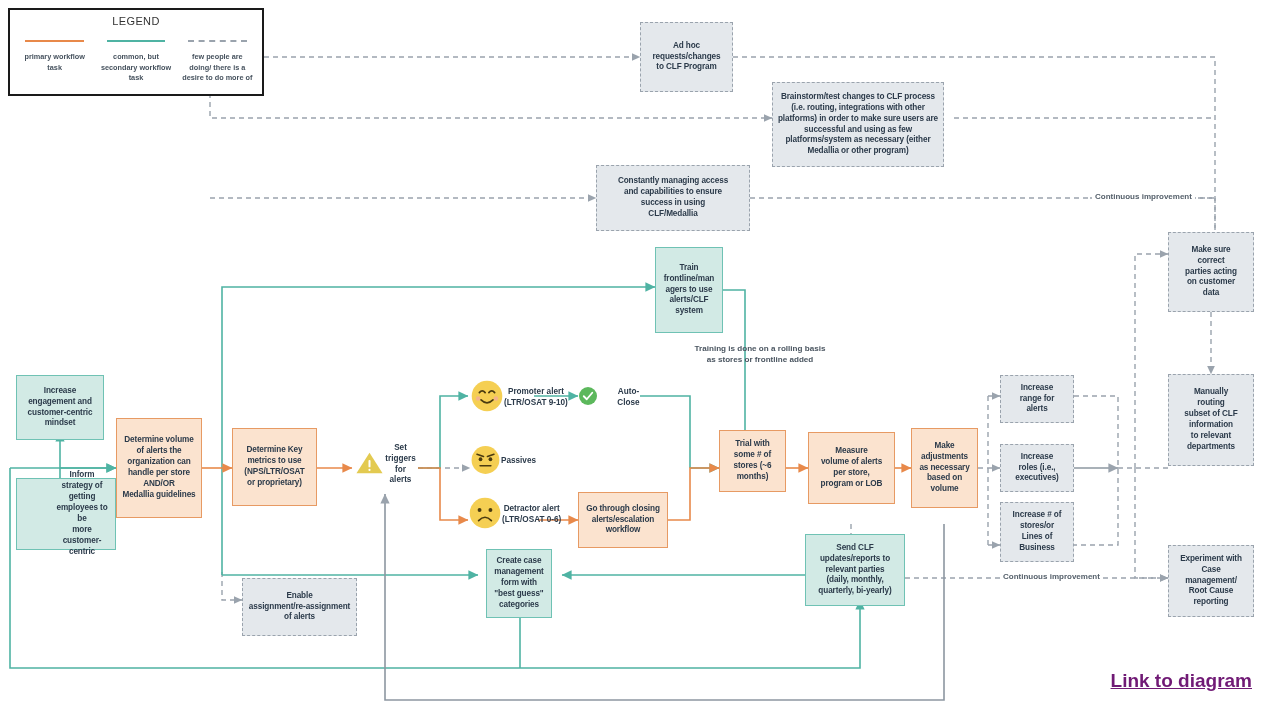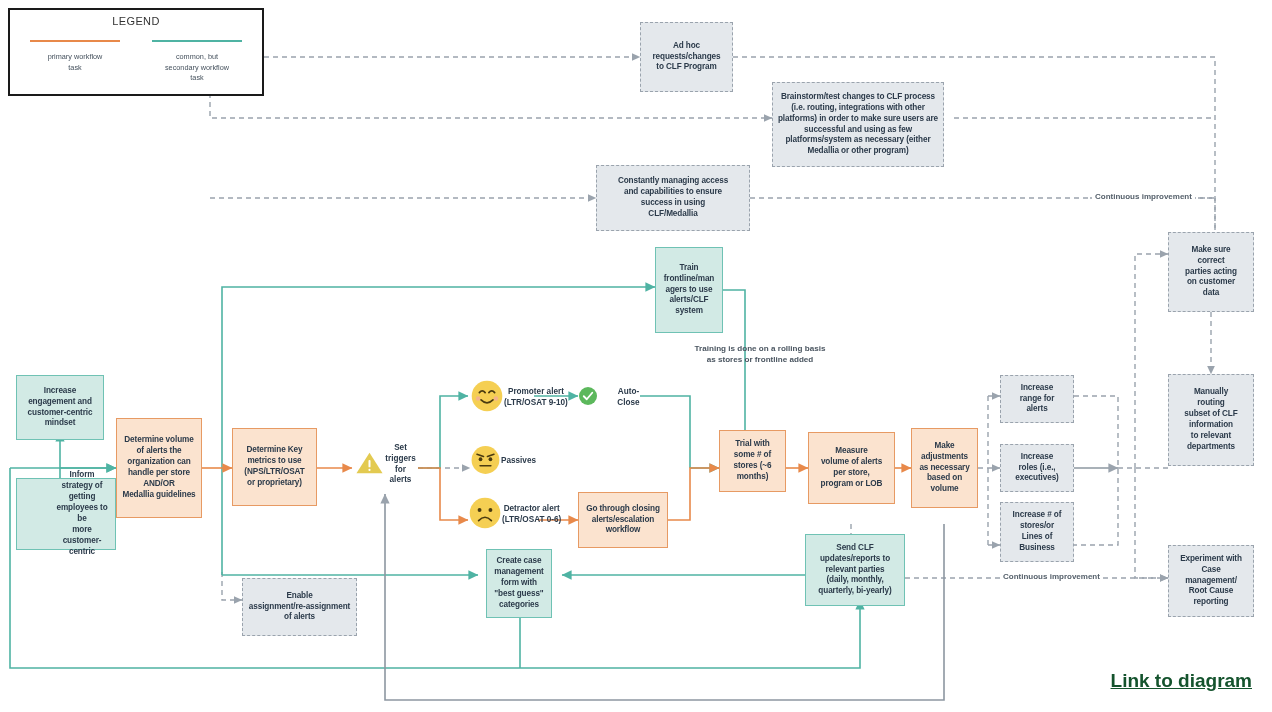--- a/index.html
+++ b/index.html
@@ -47,21 +47,21 @@
     padding: 5px 6px 4px 6px;
   }
   #legend .ltitle {
     text-align: center;
     font-size: 11px;
     color: #333;
     letter-spacing: 0.4px;
     margin-bottom: 9px;
   }
   #legend .lrow { display: flex; gap: 4px; }
-  #legend .lcell { flex: 1; text-align: center; }
+  #legend .lcell { flex: 1; text-align: center; font-weight: bold; }
   #legend .swatch { height: 10px; margin-bottom: 6px; position: relative; }
   #legend .swatch i {
     position: absolute; left: 12%; right: 12%; top: 4px; height: 0;
     display: block;
   }
   #legend .sw-primary i   { border-top: 2.2px solid #e8894a; }
   #legend .sw-secondary i { border-top: 2.2px solid #4fb3a3; }
   #legend .sw-dashed i    { border-top: 2.2px dashed #9aa3ad; }
   #legend .lcap {
     font-size: 7.3px; color: #46525e; line-height: 1.45; white-space: pre-line;
@@ -90,21 +90,21 @@
     position: absolute;
     font-size: 8px; font-weight: bold; color: #55606b;
     background: #ffffff; padding: 0 3px; white-space: nowrap;
   }
 
   
   #diagram-link {
     position: absolute;
     right: 20px; bottom: 20px;
     font-size: 19px; font-weight: bold;
-    color: #14532d;
+    color: #701a75;
     text-decoration: underline;
     cursor: pointer;
     margin-top: 32px;
   }
 </style>
 </head>
 <body>
 
 <div id="canvas">
 
@@ -228,20 +228,28 @@
 task</div>
       </div>
       <div class="lcell">
         <div class="swatch sw-secondary">
             <i></i>
           </div>
         <div class="lcap">common, but
 secondary workflow
 task</div>
       </div>
+      <div class="lcell">
+        <div class="swatch sw-dashed">
+            <i></i>
+          </div>
+        <div class="lcap">few people are
+doing/ there is a
+desire to do more of</div>
+      </div>
     </div>
   </div>
 
   <div class="node gray" style="left:640px;top:22px;width:93px;height:70px;">Ad hoc
 requests/changes
 to CLF Program</div>
 
   <div class="node gray" style="left:772px;top:82px;width:172px;height:85px;">Brainstorm/test changes to CLF process
 (i.e. routing, integrations with other
 platforms) in order to make sure users are

